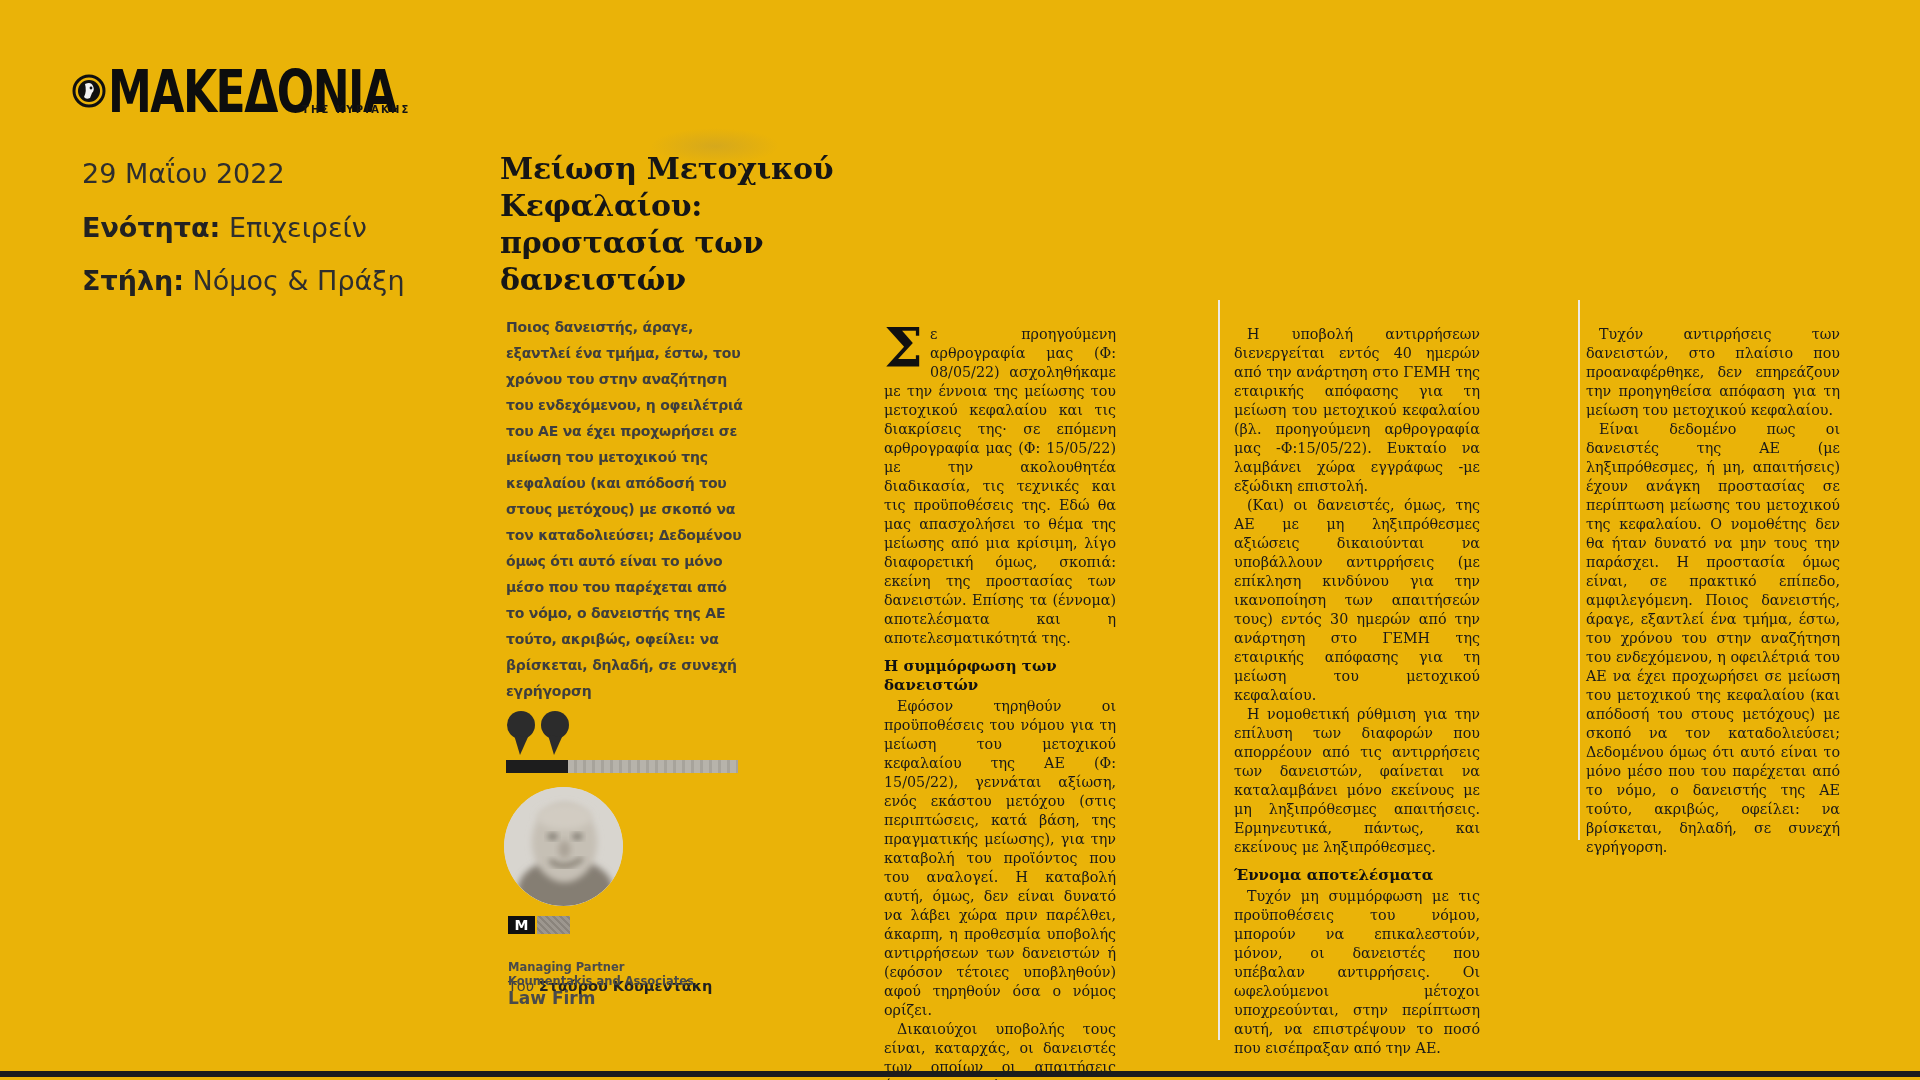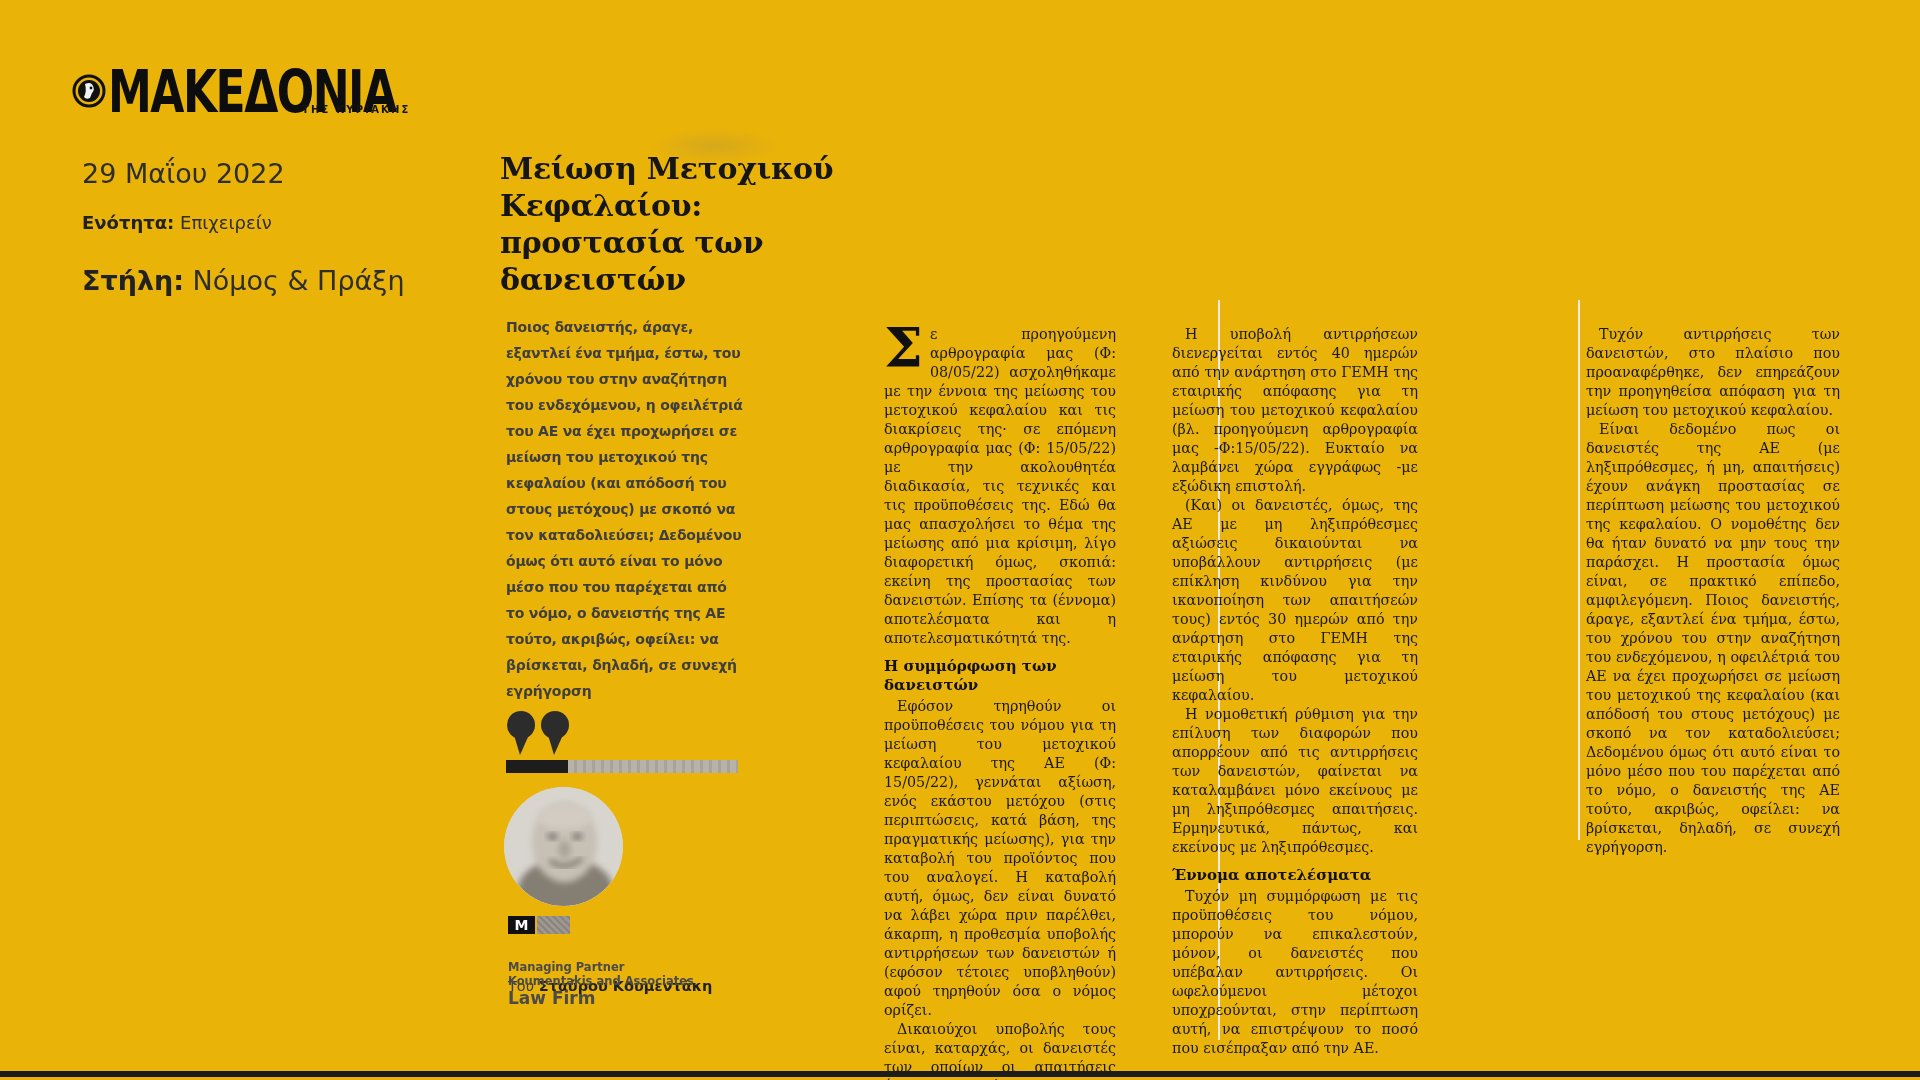--- a/index.html
+++ b/index.html
@@ -10,21 +10,21 @@
   .masthead{position:absolute;left:72px;top:52px;width:420px;height:75px;}
   .emblem{position:absolute;left:0;top:22px;width:34px;height:34px;}
   .masthead-title{position:absolute;left:36px;top:6px;font-weight:bold;font-size:58px;
         letter-spacing:-2px;color:#0d0d0d;transform:scaleX(0.76);transform-origin:left top;
         white-space:nowrap;}
   .masthead-subtitle{position:absolute;left:230px;top:52px;font-size:10px;font-weight:bold;
         letter-spacing:2.2px;color:#141414;white-space:nowrap;}
 
   
   .meta-date{position:absolute;left:82px;top:158px;font-size:27px;color:#2e2e2e;}
-  .meta-line1{position:absolute;left:82px;top:212px;font-size:18px;color:#2e2e2e;}
+  .meta-line1{position:absolute;left:82px;top:212px;font-size:27px;color:#2e2e2e;}
   .meta-line2{position:absolute;left:82px;top:265px;font-size:27px;color:#2e2e2e;}
   .meta-label{font-weight:bold;color:#222;}
 
   
   .headline{position:absolute;left:500px;top:150px;width:430px;margin:0;
         font-family:"DejaVu Serif",serif;font-weight:bold;font-size:30px;line-height:37px;
         color:#161616;letter-spacing:-0.3px;}
   .headline span{display:block;}
 
   
@@ -47,21 +47,21 @@
   .byline{position:absolute;left:508px;top:938px;font-size:14.5px;color:#3c3c3c;margin-top:40px;}
   .byline b{color:#1f1f1f;}
   .author-role{position:absolute;left:508px;top:960px;font-size:11.5px;font-weight:bold;color:#4a4a4a;}
   .author-firm{position:absolute;left:508px;top:974px;font-size:11.5px;font-weight:bold;color:#4a4a4a;}
   .author-firm2{position:absolute;left:508px;top:988px;font-size:17px;font-weight:bold;color:#4a4a4a;}
 
   
   .col{position:absolute;top:325px;font-family:"DejaVu Serif",serif;font-size:14.3px;
         line-height:19px;color:#191919;text-align:justify;}
   .col1{left:884px;width:232px;}
-  .col2{left:1172px;width:246px;}
+  .col2{left:1234px;width:246px;}
   .col3{left:1586px;width:254px;}
   .col p{margin:0;}
   .col p.ind{text-indent:13px;}
   .col h3{margin:9px 0 2px 0;font-size:15px;font-weight:bold;color:#111;text-align:left;}
   .dropcap{float:left;font-size:55px;line-height:42px;font-weight:bold;color:#101010;
         padding:2px 7px 0 0;font-family:"DejaVu Serif",serif;}
 
   
   .smudge{position:absolute;left:650px;top:128px;width:130px;height:36px;border-radius:50%;
         background:radial-gradient(ellipse at center,rgba(120,120,120,0.18),rgba(120,120,120,0) 70%);}

